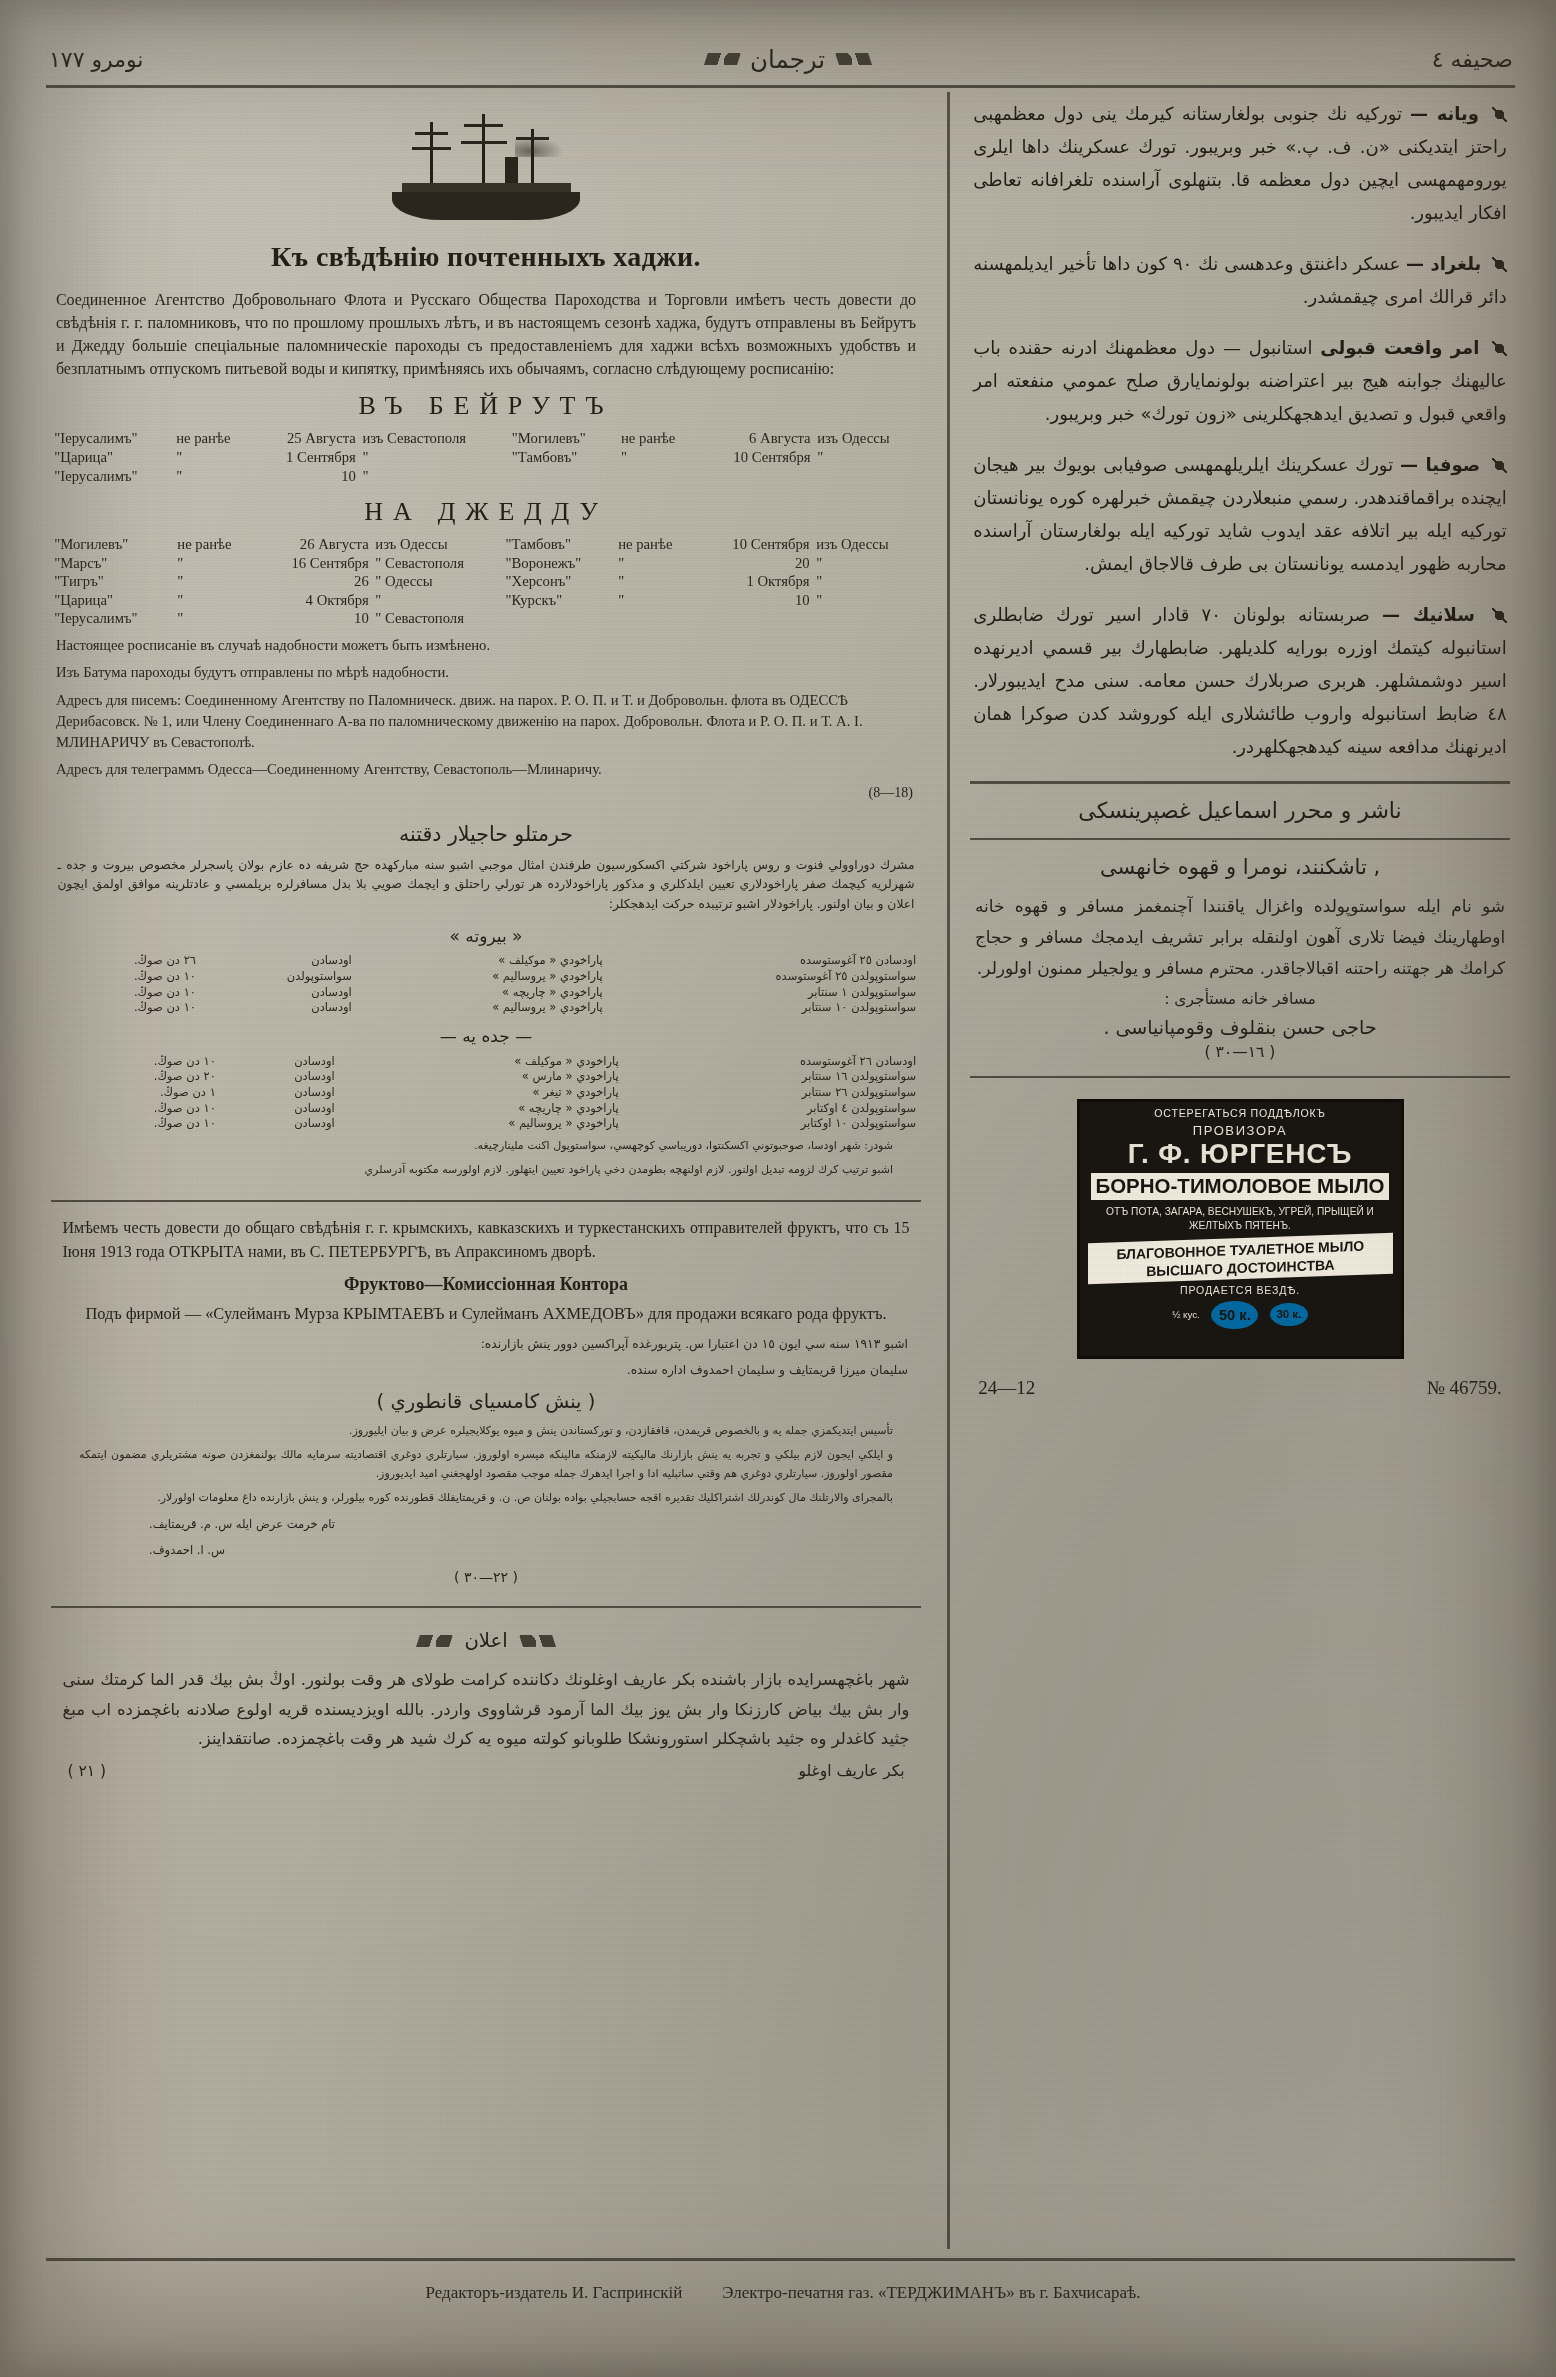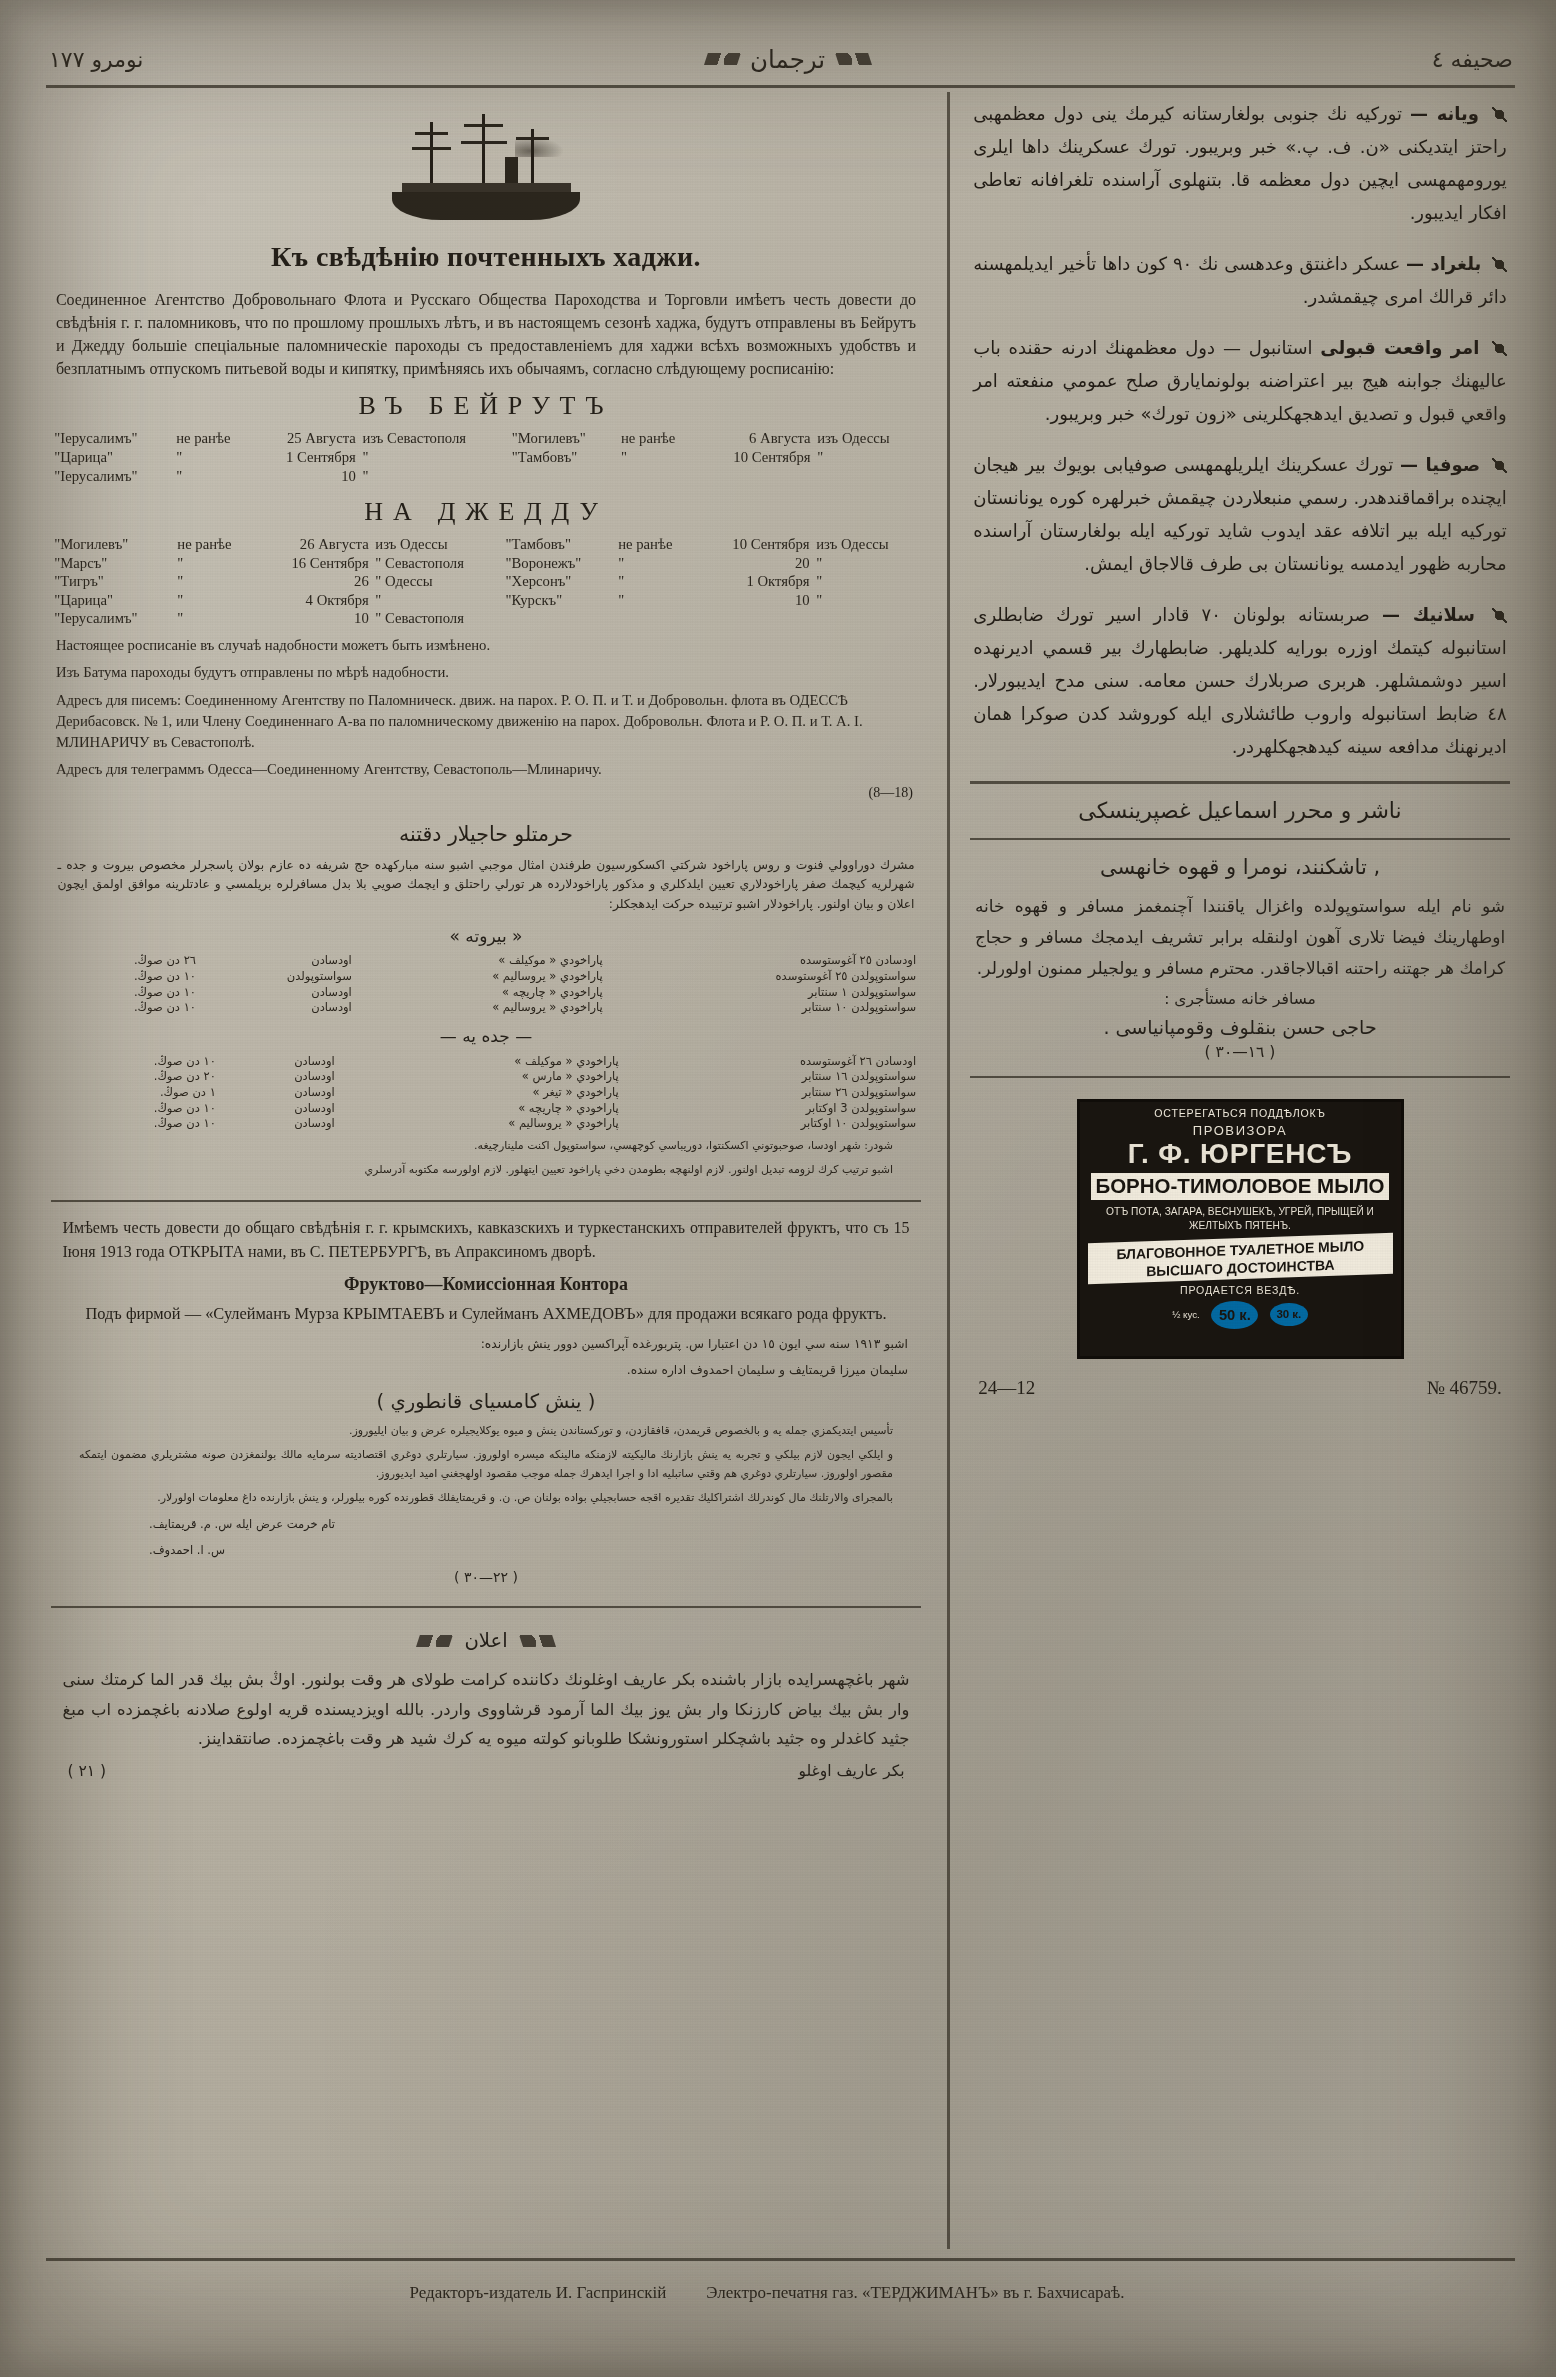--- a/index.html
+++ b/index.html
@@ -469,21 +469,21 @@
     justify-content: space-between;
     align-items: flex-end;
     margin: 18px 8.2px 0 8.2px;
     font-family: "Liberation Serif", serif;
     font-size: 19px;
   }
 
   
   .footer {
     position: absolute;
-    left: 35px;
+    left: 51px;
     top: 2283px;
     width: 1464px;
     display: flex;
     justify-content: center;
     gap: 40px;
     font-family: "Liberation Serif", serif;
     font-size: 17px;
     color: #2a251d;
   }
 </style>
@@ -671,21 +671,21 @@
           <td>اودسادن</td>
           <td>٢٠ دن صوڭ.</td>
         </tr>
         <tr>
           <td>سواستوپولدن ٢٦ سنتابر</td>
           <td>پاراخودي « تيغر »</td>
           <td>اودسادن</td>
           <td>١ دن صوڭ.</td>
         </tr>
         <tr>
-          <td>سواستوپولدن 3 اوكتابر</td>
+          <td>سواستوپولدن ٤ اوكتابر</td>
           <td>پاراخودي « چاريچه »</td>
           <td>اودسادن</td>
           <td>١٠ دن صوڭ.</td>
         </tr>
         <tr>
           <td>سواستوپولدن ١٠ اوكتابر</td>
           <td>پاراخودي « يروسالیم »</td>
           <td>اودسادن</td>
           <td>١٠ دن صوڭ.</td>
         </tr>

